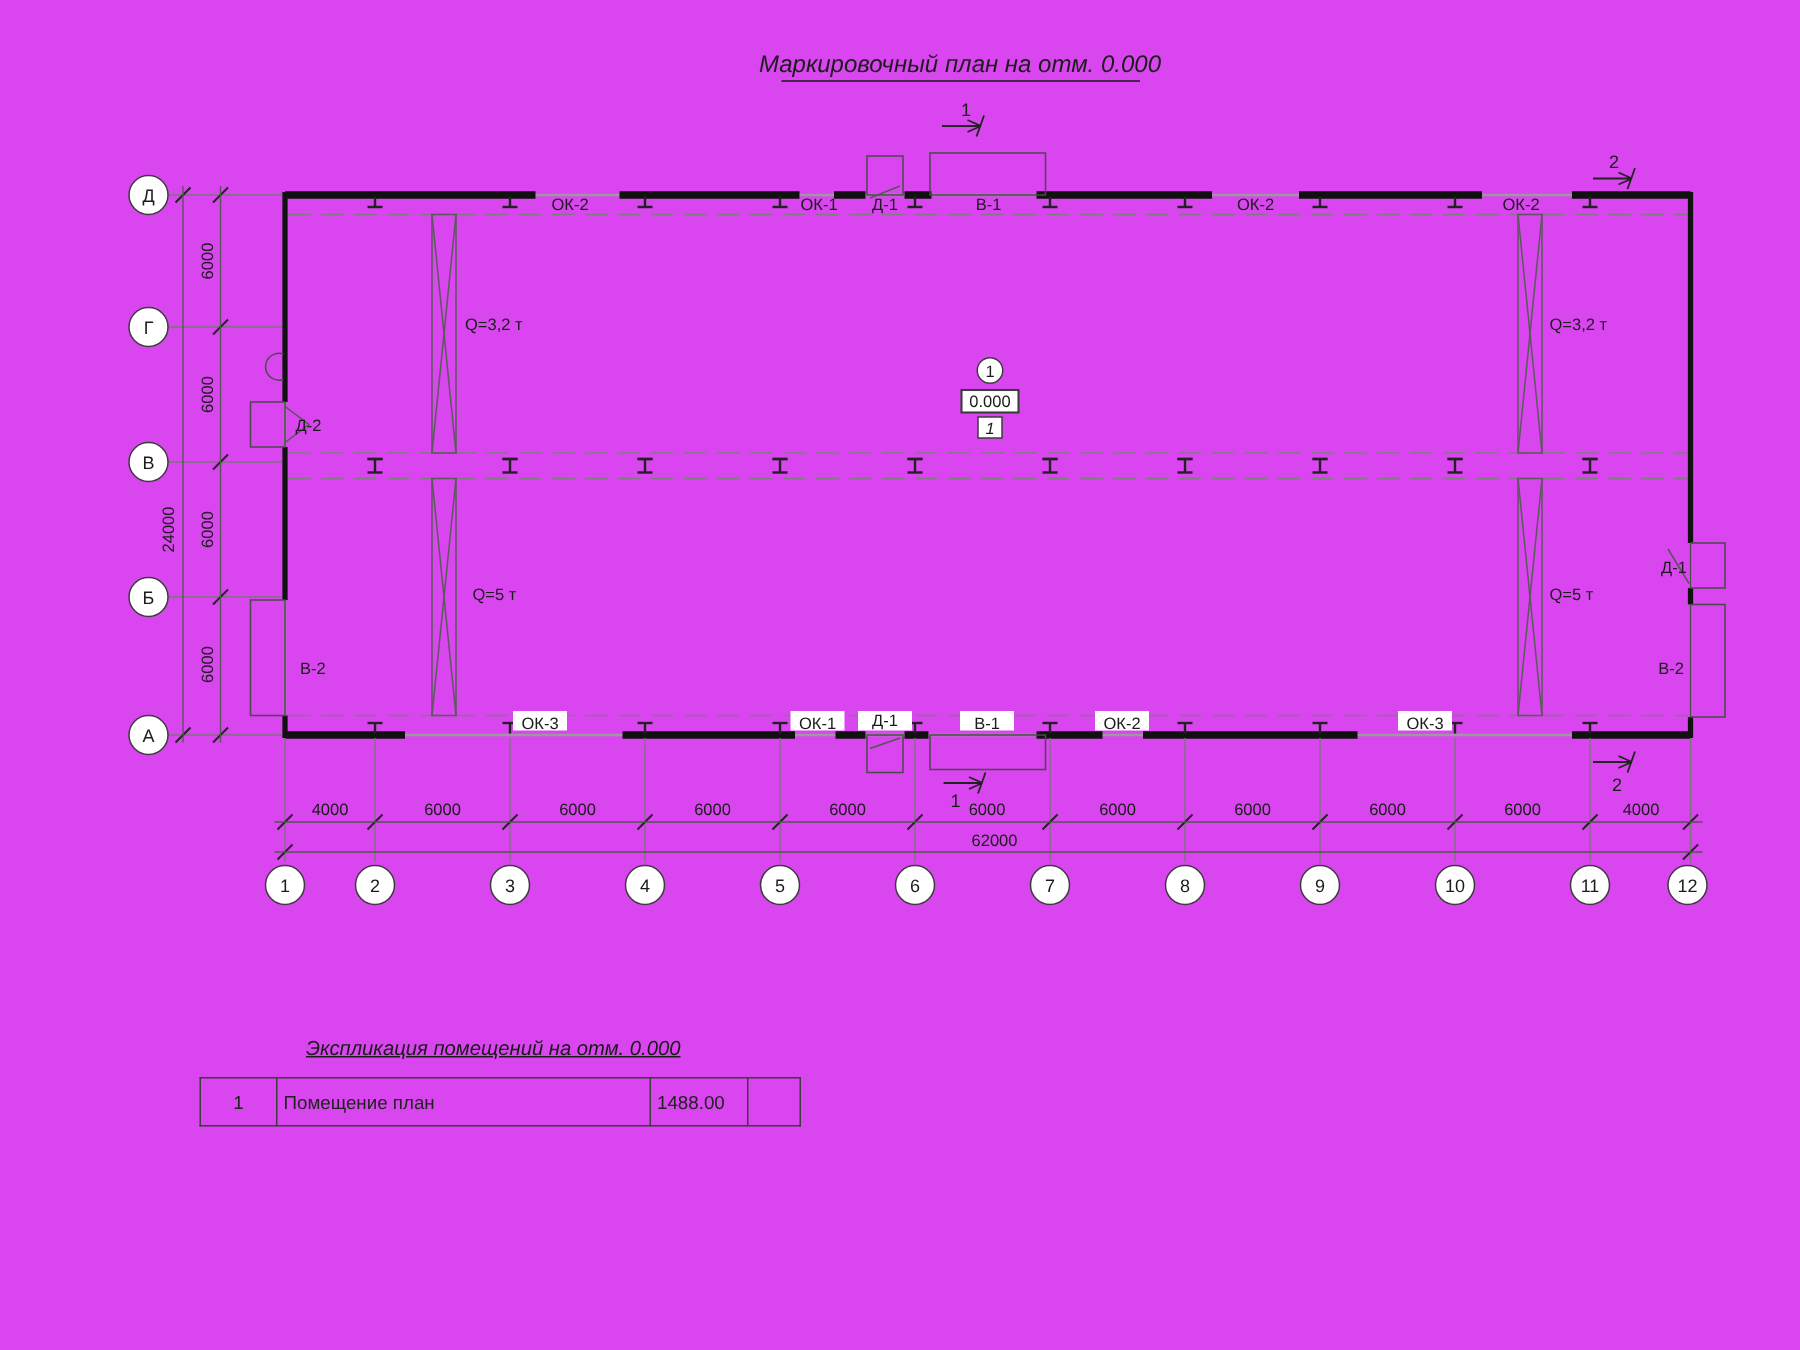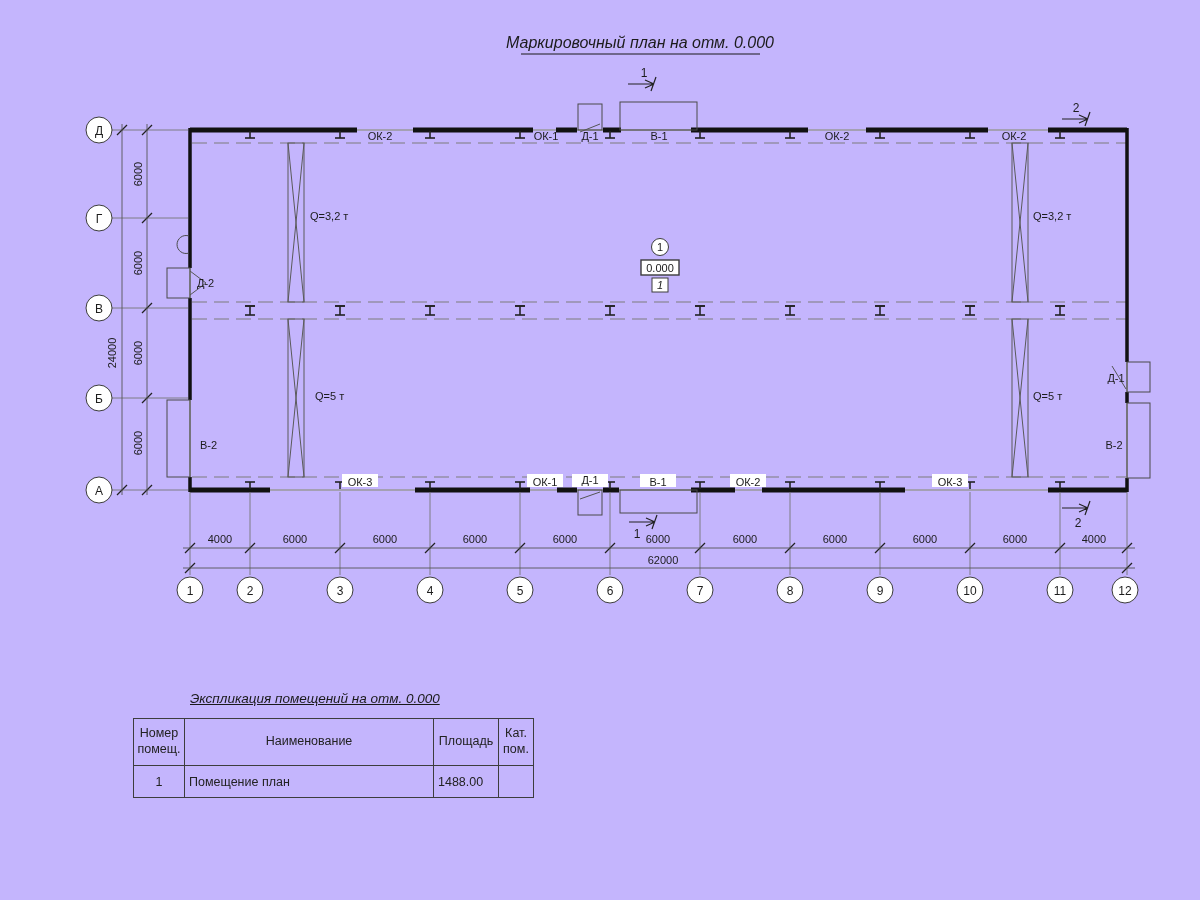--- a/index.html
+++ b/index.html
@@ -1,30 +1,30 @@
 <!DOCTYPE html>
 <html><head>
 <meta charset="utf-8">
 <style>
   html,body{margin:0;padding:0;background:#fff;}
-  .canvas{position:relative;width:1200px;height:900px;background:#c4b5fd;overflow:hidden;
+  .canvas{position:relative;width:1200px;height:900px;background:#d946ef;overflow:hidden;
           font-family:"Liberation Sans", sans-serif;color:#1a1a1a;}
   svg text{font-family:"Liberation Sans", sans-serif;fill:#1c1c1c;} .t11{font-size:11px;} .t12{font-size:12px;}
   .ti{font-style:italic;}
   .title-t{font-size:16px;font-style:italic;}
   .thin{stroke:#9a9a9a;stroke-width:1.6;}
   .wallseg{stroke:#111;stroke-width:5;}
   .vwall{stroke:#111;stroke-width:3.5;}
   .out{stroke:#4a4a4a;stroke-width:1;fill:none;}
   .dash{stroke:#7d7d7d;stroke-width:1.1;stroke-dasharray:15 7;fill:none;}
   .dim{stroke:#555;stroke-width:0.9;}
   .circ{stroke:#3c3c3c;stroke-width:1;fill:#fff;}
   .box{stroke:#3c3c3c;stroke-width:1.4;fill:#fff;}
   
-  .expl-title{position:absolute;left:190px;top:691px;font-size:13.5px;font-style:italic;
+  .expl-title{position:absolute;left:204px;top:691px;font-size:13.5px;font-style:italic;
               text-decoration:underline;color:#1a1a1a;}
   table.expl{position:absolute;left:133px;top:718px;border-collapse:collapse;
              table-layout:fixed;font-size:12.5px;color:#222;}
   table.expl td{border:1.7px solid #3d3d3d;padding:2px 4px;overflow:hidden;}
   td.c-num{width:42px;text-align:center;}
   td.c-name{width:240px;text-align:left;padding-left:8px;}
   td.c-area{width:56px;text-align:left;}
   td.c-cat{width:26px;text-align:center;}
   tr.hdr td{text-align:center;height:42px;line-height:1.25;padding:2px 2px;}
   tr.r td{height:27px;}
@@ -356,26 +356,20 @@
       <circle class="circ" cx="99" cy="490" r="13"></circle>
           <text class="t12" x="99" y="494.5" text-anchor="middle">А</text>
     </g>
   </g>
 </svg>
 
 
 <div class="expl-title">Экспликация помещений на отм. 0.000</div>
 <table class="expl">
   <tbody>
-        <tr class="hdr">
-    <td class="c-num">Номер помещ.</td>
-    <td class="c-name">Наименование</td>
-    <td class="c-area">Площадь</td>
-    <td class="c-cat">Кат. пом.</td>
-  </tr>
   <tr class="r">
     <td class="c-num">1</td>
     <td class="c-name">Помещение план</td>
     <td class="c-area">1488.00</td>
     <td class="c-cat"></td>
   </tr>
 </tbody>
     </table>
 
 </div>

